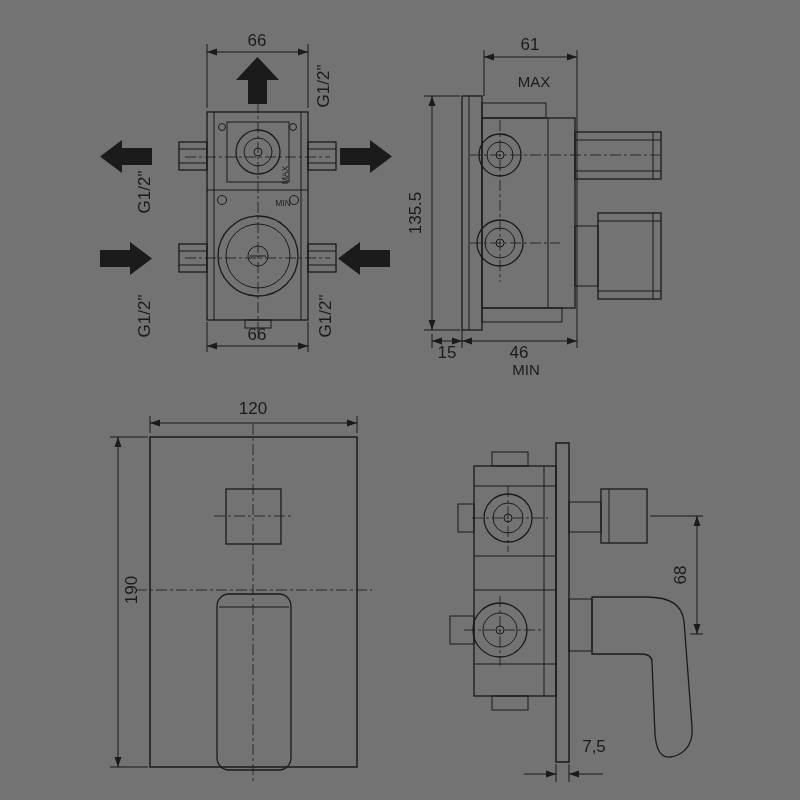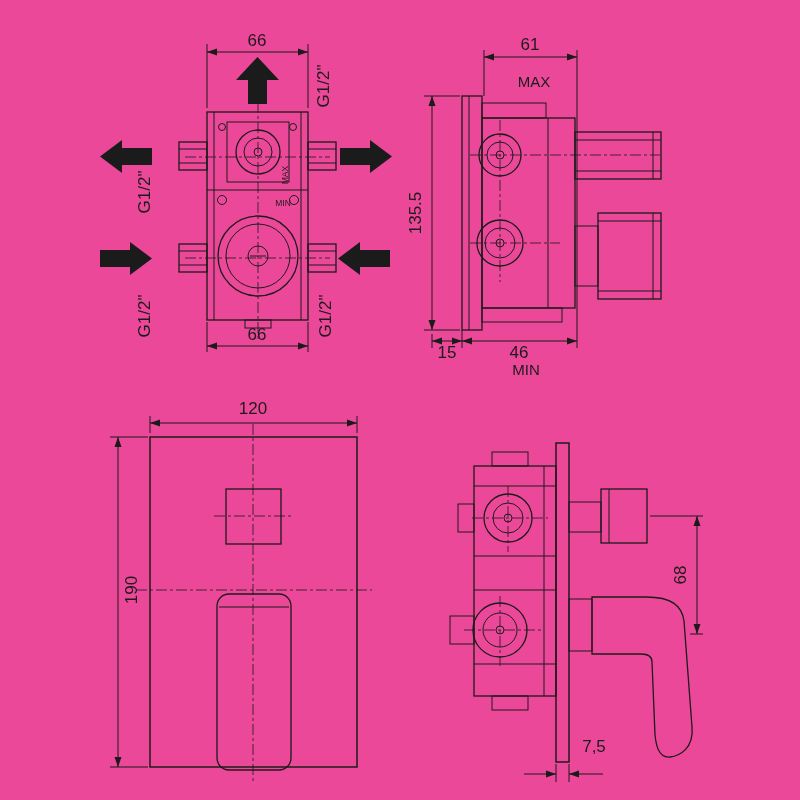--- a/index.html
+++ b/index.html
@@ -1,16 +1,16 @@
 <!DOCTYPE html>
 <html><head>
 <meta charset="utf-8">
 <style>
   html,body{margin:0;padding:0;background:#ffffff;}
-  .stage{width:800px;height:800px;background:#ec4899;position:relative;overflow:hidden;}
+  .stage{width:800px;height:800px;background:#737373;position:relative;overflow:hidden;}
   svg{display:block;}
   .b{stroke:#1b1b1b;stroke-width:1.3;fill:none;}
   .t{stroke:#1b1b1b;stroke-width:1;fill:none;}
   .d{stroke:#1b1b1b;stroke-width:1;fill:none;}
   .c{stroke:#1b1b1b;stroke-width:0.8;fill:none;stroke-dasharray:11 3 3 3;}
   .f{fill:#1b1b1b;stroke:none;}
   text{fill:#1b1b1b;font-family:"Liberation Sans","DejaVu Sans",sans-serif;}
   .dim{font-size:17px;}
   .g12{font-size:17px;}
   .med{font-size:15px;}

